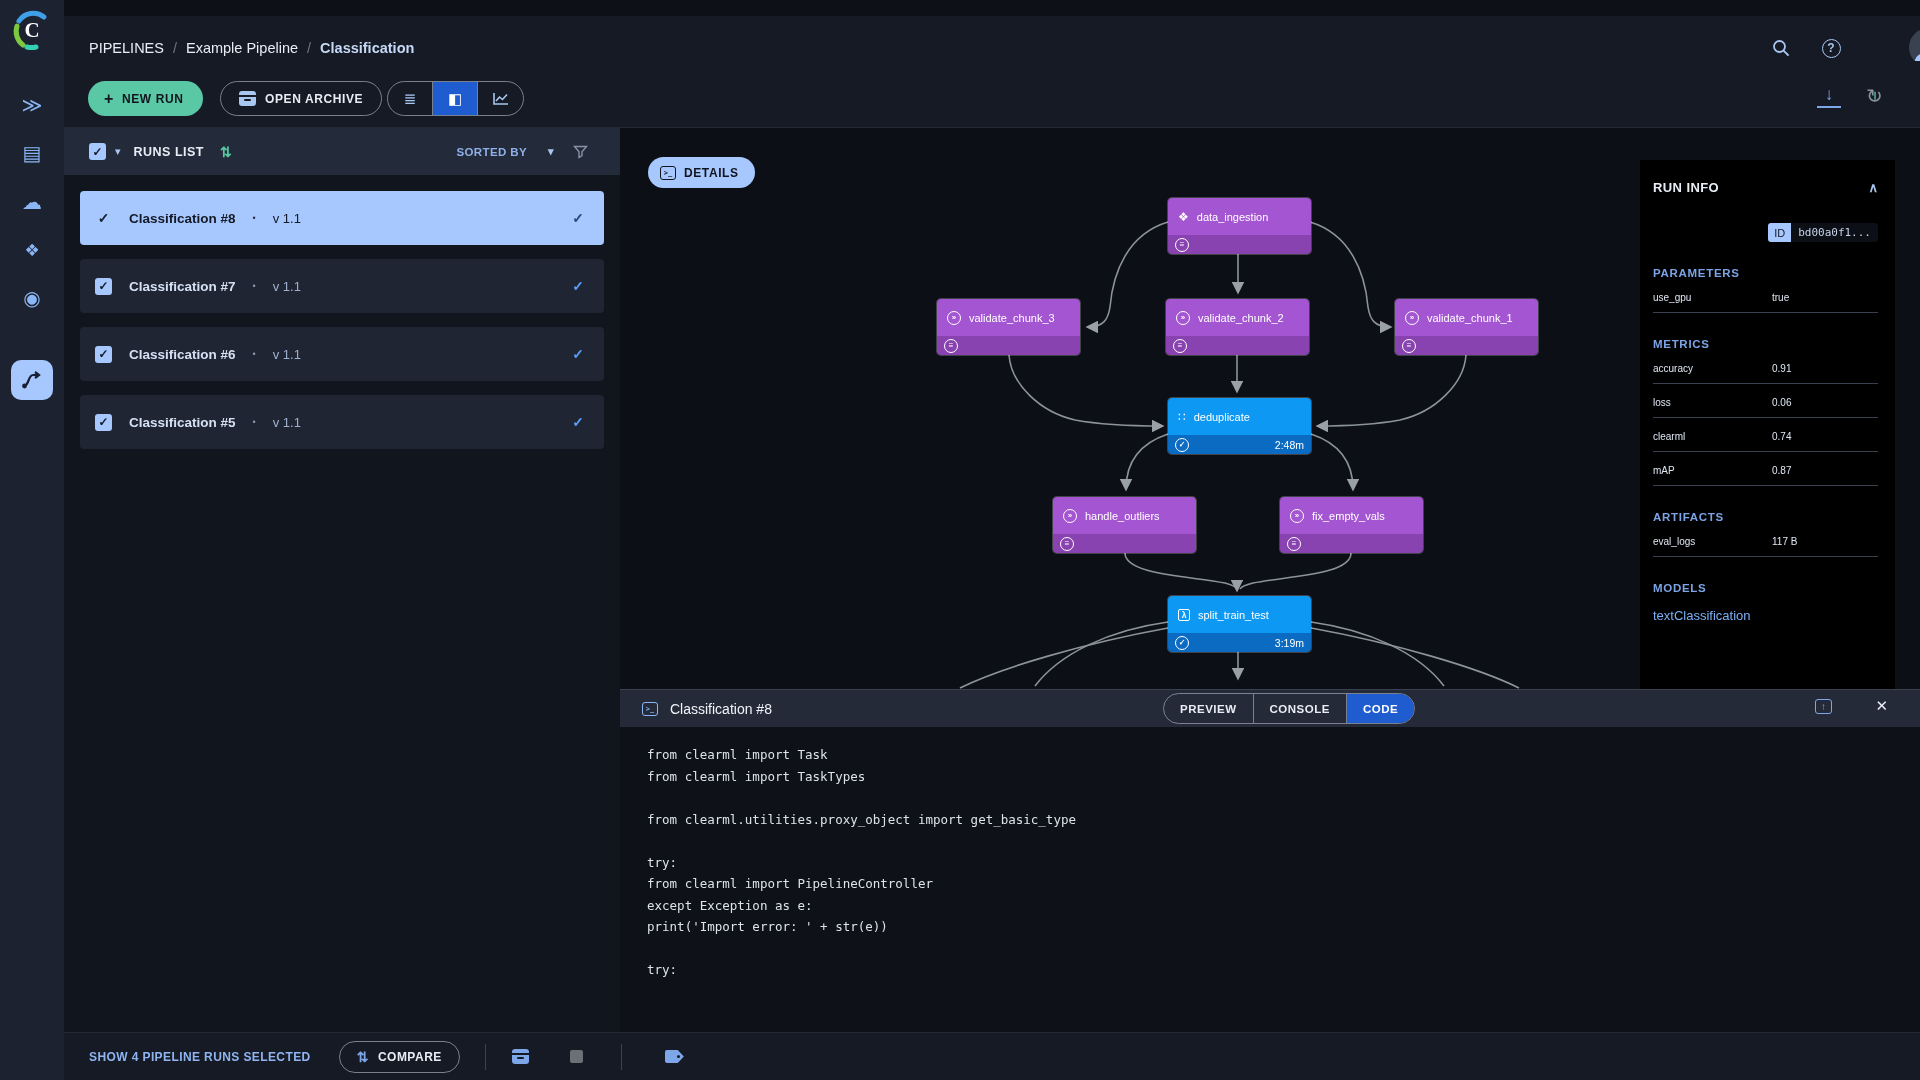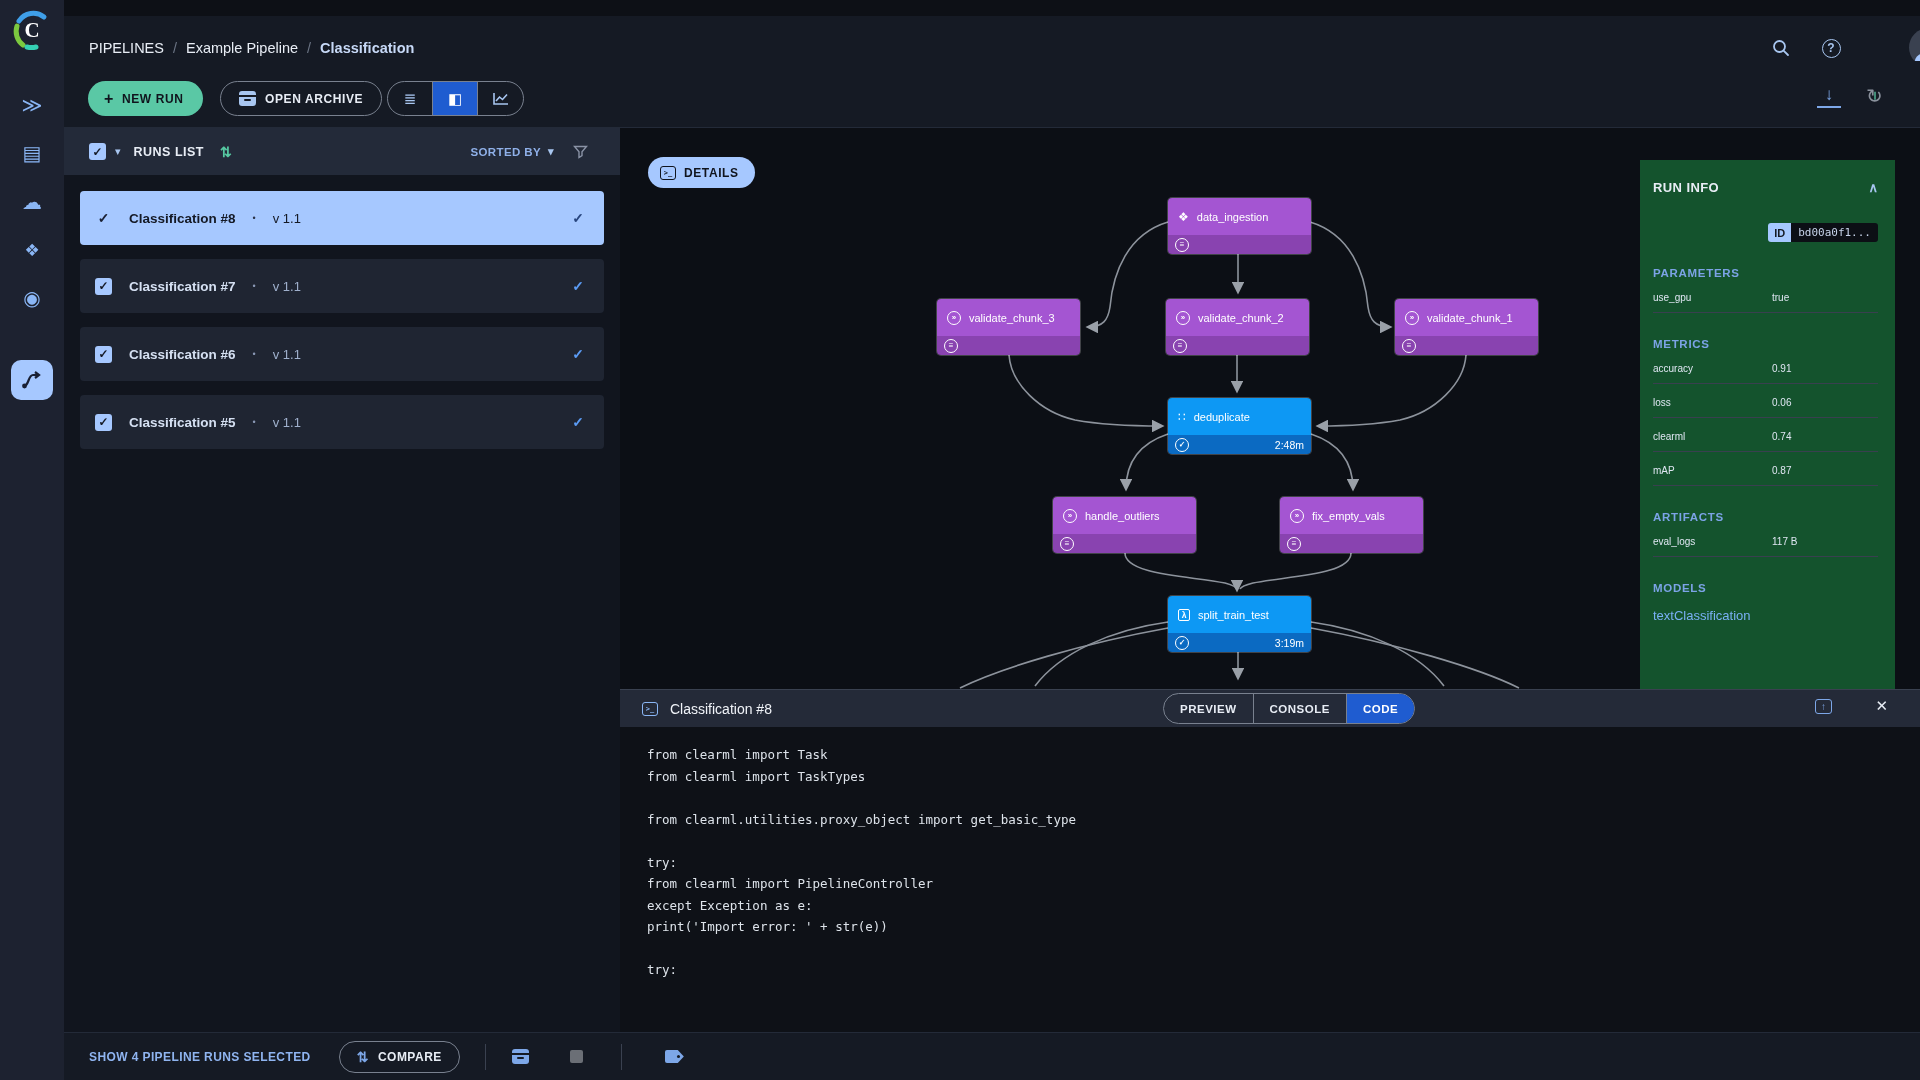--- a/index.html
+++ b/index.html
@@ -42,21 +42,21 @@
   .rf-ic .pp { position:absolute; left:7px; top:7px; font-size:8px; color:#5ac8a5; letter-spacing:1px; }
 
   
   #runs { position:absolute; left:64px; top:128px; width:556px; height:904px; background:#11151e; }
   #runs-head { position:absolute; left:0; top:0; width:556px; height:47px; background:#232a39; display:flex; align-items:center; }
   .cb { width:17px; height:17px; border-radius:3px; background:#a6c8ff; color:#141925; font-size:12px; font-weight:bold;
     display:flex; align-items:center; justify-content:center; cursor:pointer; }
   .runs-title { color:#e8edf5; font-size:12.5px; font-weight:bold; letter-spacing:.5px; }
   .caret { color:#a8c6f0; font-size:11px; cursor:pointer; }
   .sort-gl { color:#56c9a2; font-size:14px; font-weight:bold; cursor:pointer; }
-  .sorted-by { position:absolute; right:66px; color:#8fb0e8; font-size:11.5px; font-weight:bold; letter-spacing:.4px; display:flex; gap:7px; align-items:center; cursor:pointer;}
+  .sorted-by { position:absolute; right:66px; color:#8fb0e8; font-size:11.5px; font-weight:bold; letter-spacing:.4px; display:flex; gap:21px; align-items:center; cursor:pointer;}
   .filter-ic { position:absolute; right:32px; cursor:pointer; display:flex; }
   .run-row { position:absolute; left:16px; width:524px; height:54px; background:#1f2532; border-radius:4px;
     display:flex; align-items:center; padding:0 20px 0 15px; gap:17px; cursor:pointer; }
   .run-name { font-size:13.5px; font-weight:bold; color:#d5e0f2; }
   .run-dot { font-size:9px; color:#8a98b5; }
   .run-ver { font-size:13px; color:#9fb0cc; }
   .run-check { margin-left:auto; color:#5b9cf5; font-size:14px; font-weight:bold; }
   .row-sel { background:#a6c8ff; }
   .row-sel .run-name, .row-sel .run-ver { color:#141925; }
   .row-sel .run-dot { color:#2a3348; }
@@ -78,27 +78,27 @@
   .purple .head { background:#a455d2; } .purple .foot { background:#8943b0; }
   .blue .head { background:#0d98f4; } .blue .foot { background:#0b6ac2; }
   .circ { width:14px; height:14px; min-width:14px; border:1.3px solid #fff; border-radius:50%; font-size:8px; font-weight:bold;
     display:flex; align-items:center; justify-content:center; }
   .nd-gl { font-size:12px; }
   .sq-ic { width:12px; height:12px; min-width:12px; border:1.2px solid #fff; border-radius:2px; font-size:8.5px; font-weight:bold;
     display:flex; align-items:center; justify-content:center; }
   .nd-time { margin-left:auto; font-size:10.5px; }
 
   
-  #runinfo { position:absolute; left:1640px; top:160px; width:255px; height:529px; background:#14532d; padding:0 17px 0 13px; overflow:hidden; z-index:6;}
+  #runinfo { position:absolute; left:1640px; top:160px; width:255px; height:529px; background:#000000; padding:0 17px 0 13px; overflow:hidden; z-index:6;}
   .ri-head { display:flex; align-items:center; justify-content:space-between; padding-top:20px; }
   .ri-title { font-size:13px; font-weight:bold; color:#e8edf5; letter-spacing:.4px; }
   .ri-col { color:#a8c6f0; font-size:13px; font-weight:bold; cursor:pointer; }
   .id-row { display:flex; justify-content:flex-end; margin-top:28px; }
   .id-chip { display:flex; height:19px; border-radius:3px; overflow:hidden; font-size:11px; cursor:pointer; }
-  .id-l { background:#a6c8ff; color:#141925; font-weight:bold; padding:8px 6px; display:flex; align-items:center; }
+  .id-l { background:#a6c8ff; color:#141925; font-weight:normal; padding:8px 6px; display:flex; align-items:center; }
   .id-v { background:#0c0f15; color:#c7d4ea; font-family:"DejaVu Sans Mono",monospace; padding:0 7px; display:flex; align-items:center; }
   .sec-title { color:#7ca3e6; font-size:11.5px; font-weight:bold; letter-spacing:.7px; margin-top:25px; }
   .kv { display:flex; justify-content:flex-start; padding:13px 0 9px 0; border-bottom:1px solid #39404f; font-size:10px; color:#dfe6f2; }
   .kv .k { width:119px; }
   .link { color:#7ab0f5; font-size:13px; margin-top:14px; cursor:pointer; }
 
   
   #bpanel { position:absolute; left:620px; top:689px; width:1300px; height:343px; background:#0e1117; border-top:1px solid #3a4150; z-index:7; }
   #bp-head { position:absolute; left:0; top:0; width:1300px; height:37px; background:#242a38; display:flex; align-items:center; }
   .bp-title { font-size:14px; color:#f0f3f8; margin-left:12px; }

